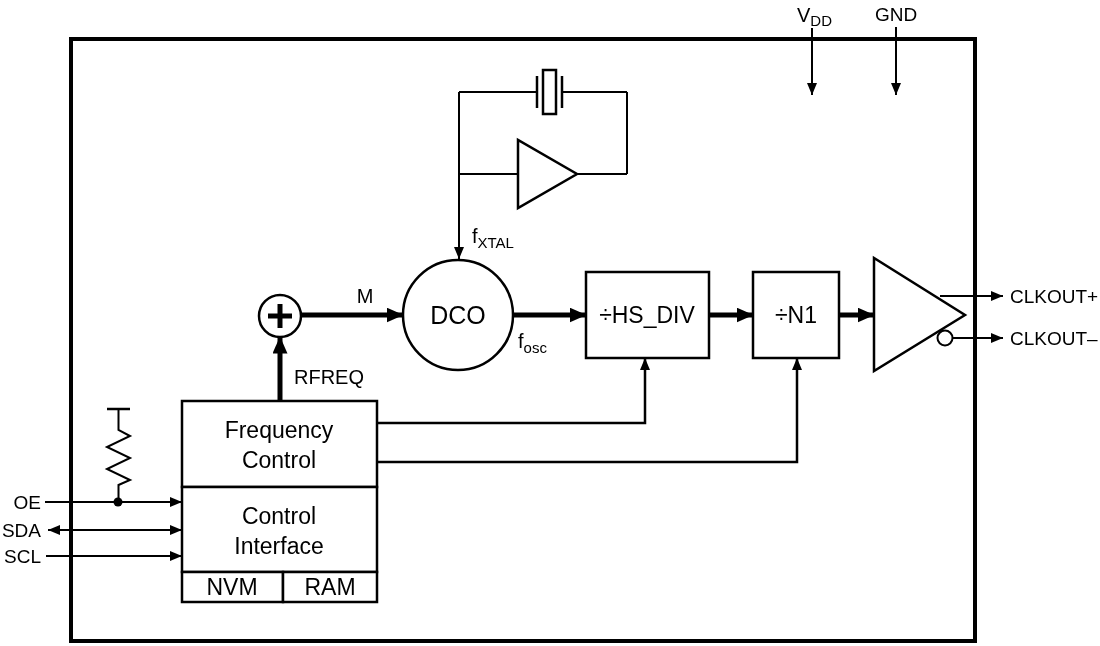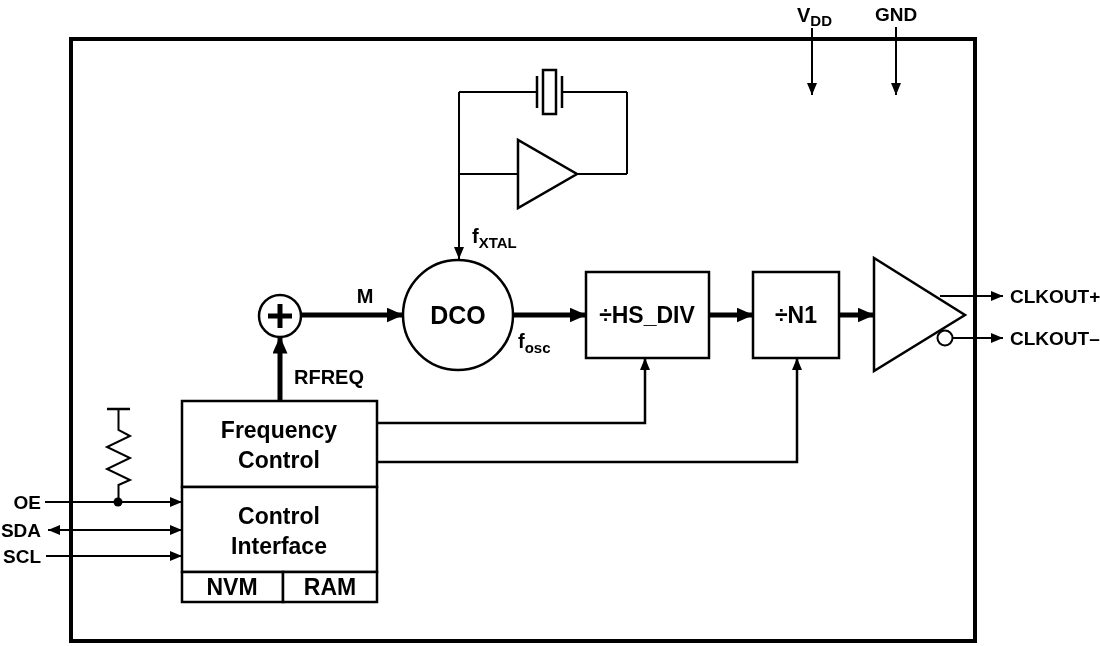--- a/index.html
+++ b/index.html
@@ -8,21 +8,20 @@
     background: #ffffff;
     width: 1100px;
     height: 646px;
     overflow: hidden;
   }
   .diagram-wrap {
     position: relative;
     width: 1100px;
     height: 646px;
     font-family: "Liberation Sans", sans-serif;
-    font-weight: bold;
   }
   svg text {
     font-family: "Liberation Sans", sans-serif;
     fill: #000000;
   }
   .pin-label   { font-size: 19px; }
   .sig-label   { font-size: 20px; }
   .sub-label   { font-size: 15px; }
   .block-label { font-size: 23px; }
   .dco-label   { font-size: 25px; }

